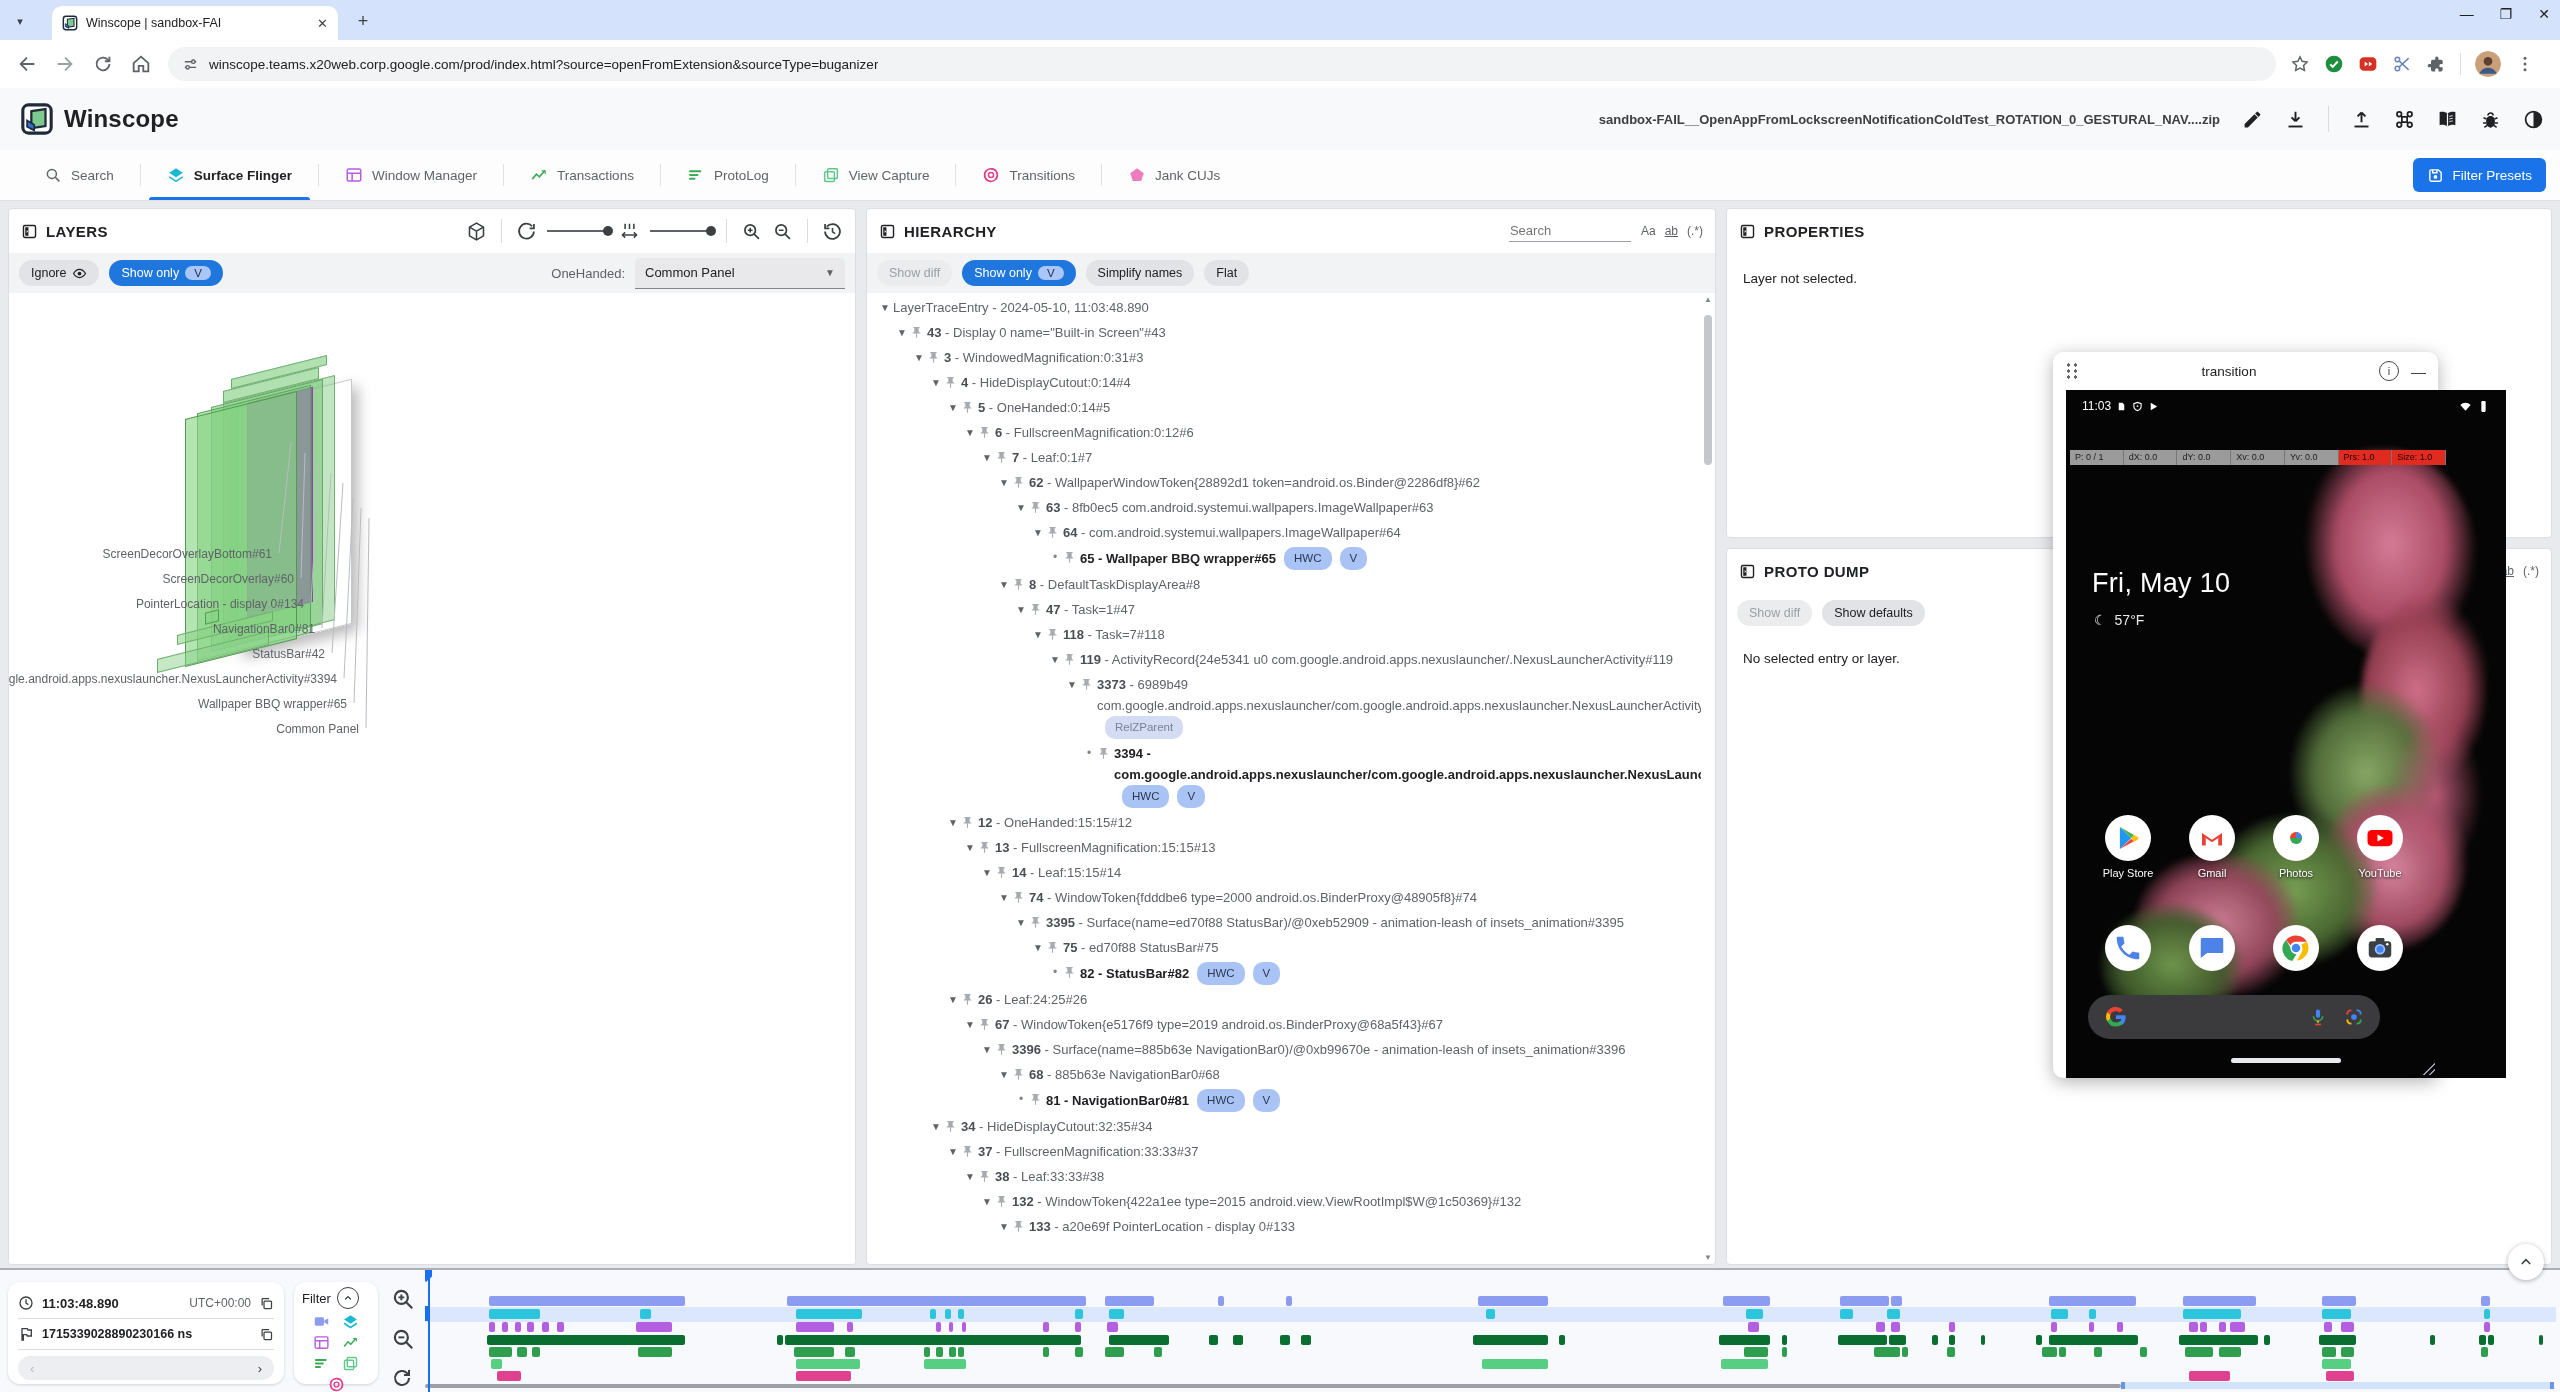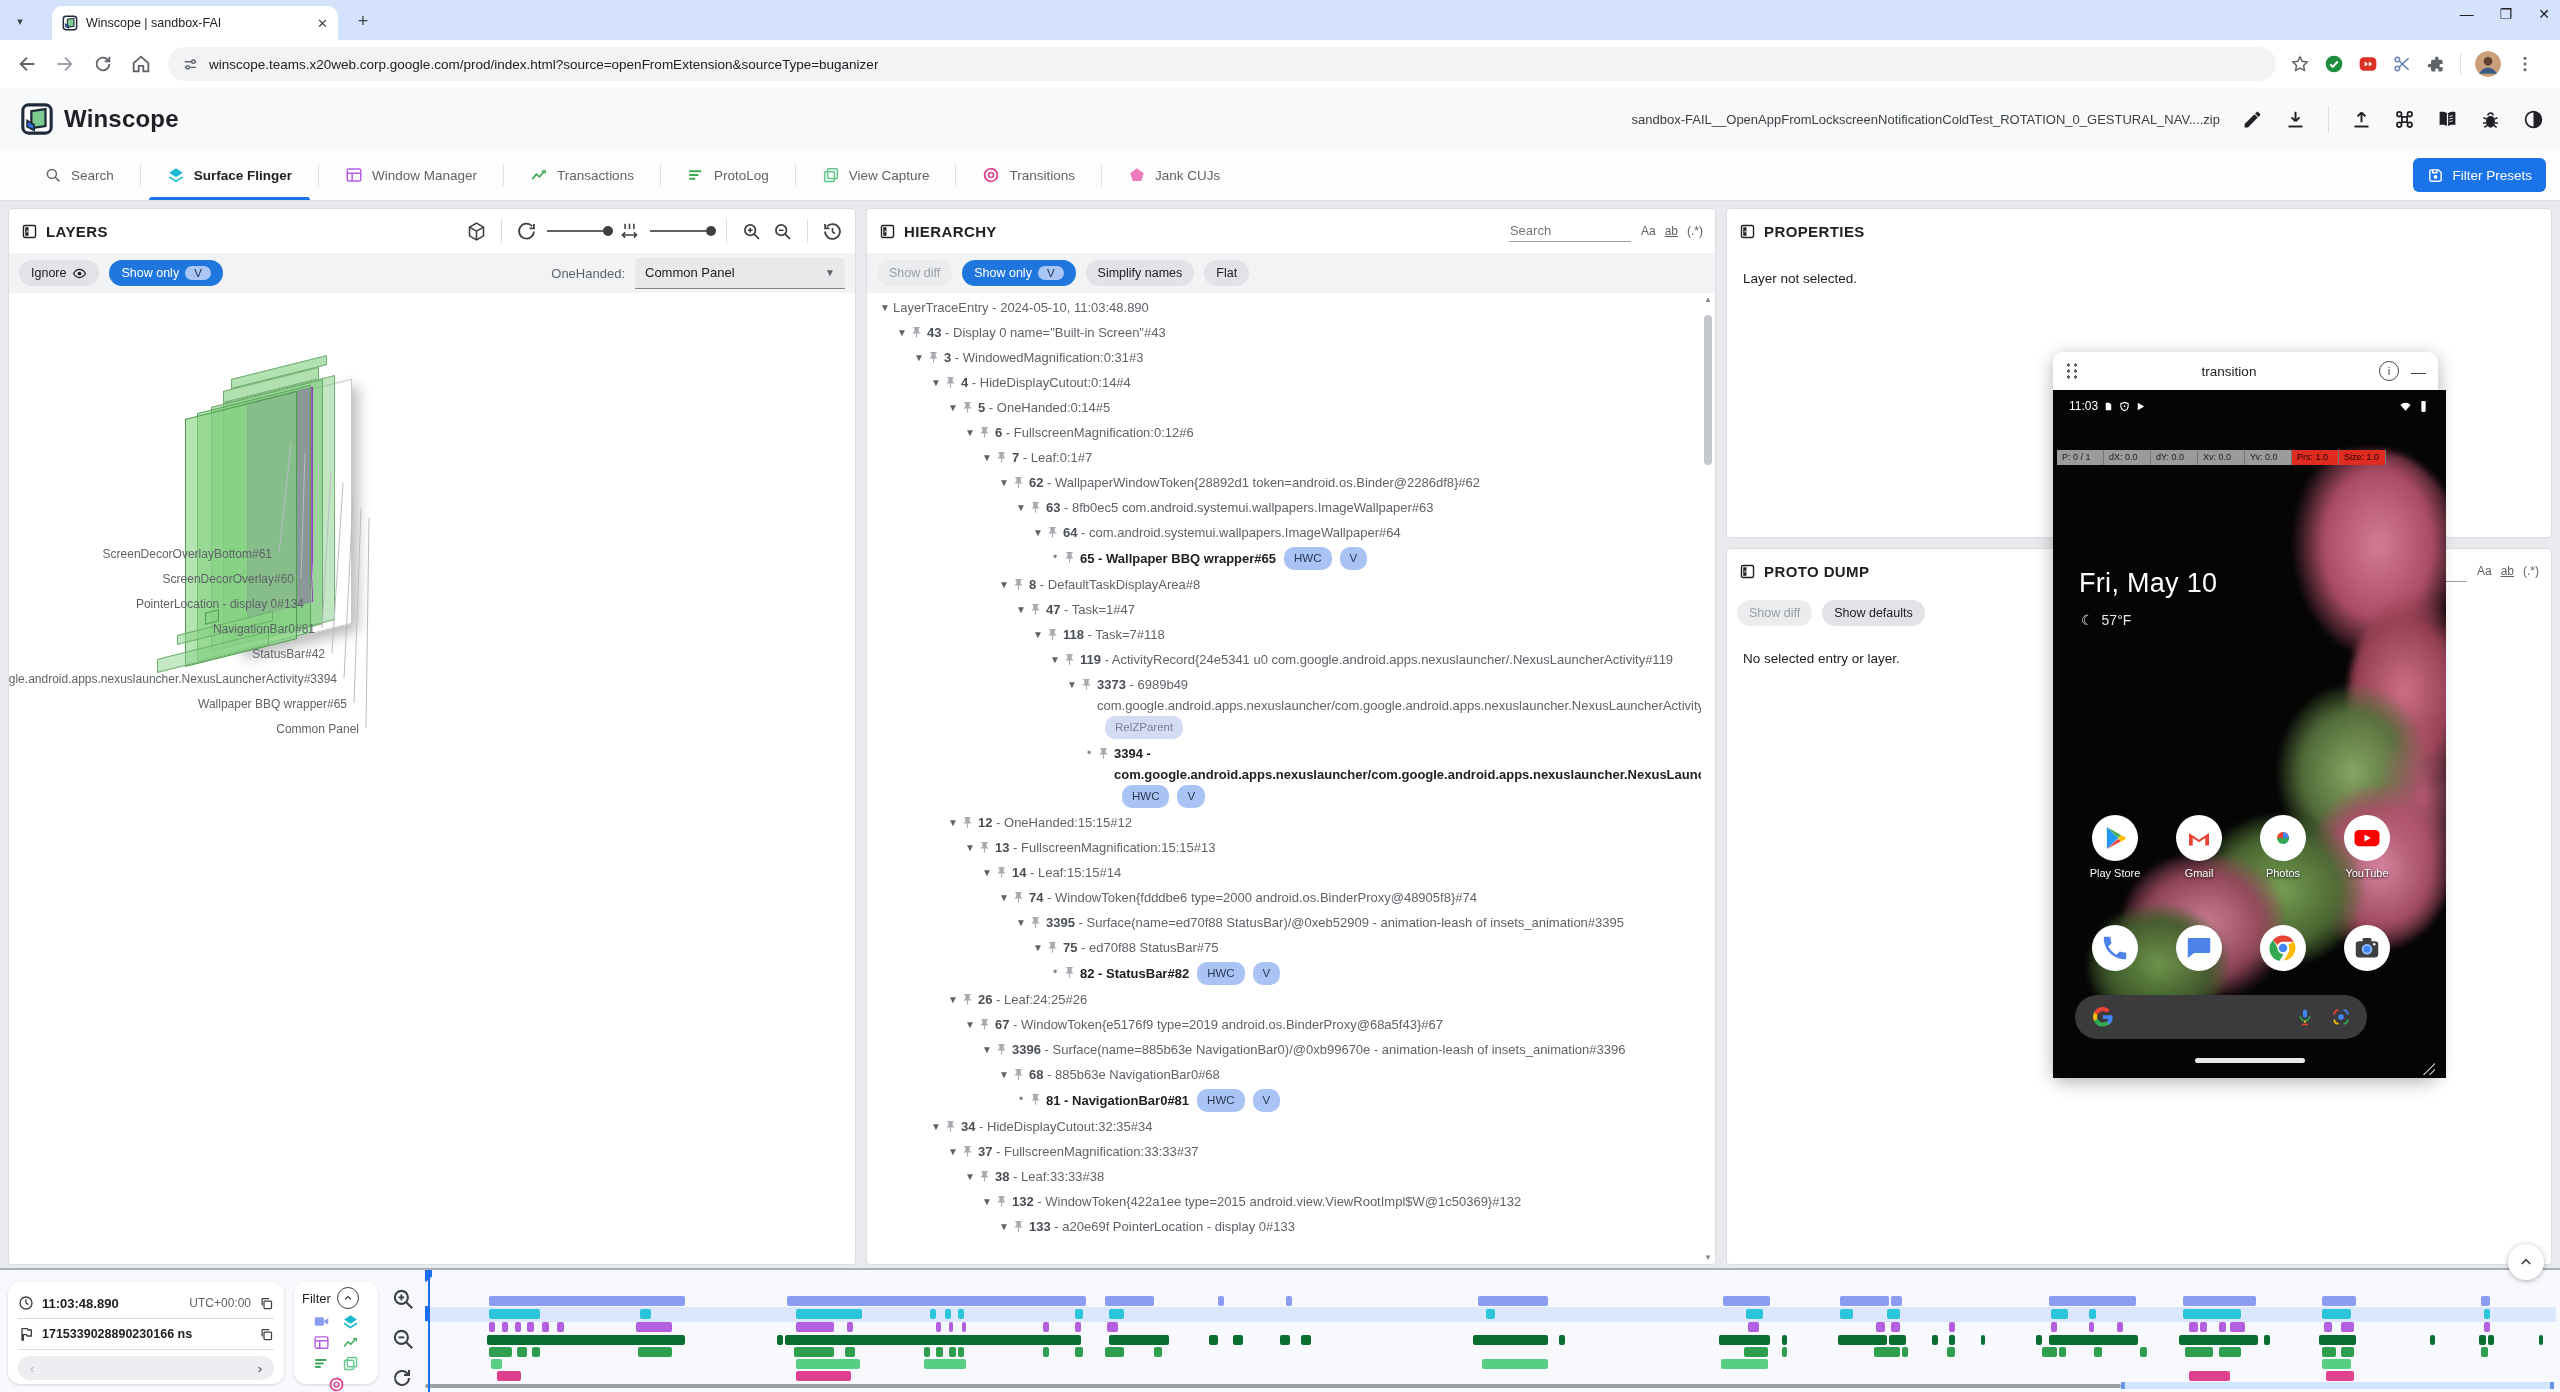--- a/index.html
+++ b/index.html
@@ -20,21 +20,21 @@
   .nav-ic{width:22px;height:22px;margin-left:16px;color:#5f6368;}
   .nav-ic.dim{color:#9aa0a6;}
   #url-pill{margin-left:16px;width:2108px;height:34px;background:#f1f3f4;border-radius:17px;display:flex;align-items:center;padding:0 14px;box-sizing:border-box;gap:10px;}
   #url-text{font-size:13.5px;color:#202124;white-space:nowrap;overflow:hidden;}
   .ext-ic{width:20px;height:20px;margin-left:14px;}
   #profile-avatar{width:26px;height:26px;border-radius:50%;margin-left:14px;overflow:hidden;}
   
   #appheader{left:0;top:88px;width:2560px;height:62px;background:#f8f9fa;display:flex;align-items:center;}
   #logo{width:34px;height:34px;margin-left:20px;}
   #app-name{font-size:24px;font-weight:bold;color:#202124;margin-left:10px;letter-spacing:.2px;}
-  #header-right{position:absolute;right:16px;top:0;height:62px;display:flex;align-items:center;gap:22px;color:#202124;}
+  #header-right{position:absolute;right:16px;top:0;height:62px;display:flex;align-items:center;gap:22px;color:#202124;font-weight:bold;}
   #trace-file{font-size:13px;color:#3c4043;max-width:640px;white-space:nowrap;overflow:hidden;}
   .hd-ic{width:21px;height:21px;color:#202124;}
   .hd-sep{width:1px;height:26px;background:#dadce0;}
   
   #navbar{left:0;top:150px;width:2560px;height:50px;background:#fdfdfd;border-bottom:1px solid #e0e0e0;display:flex;align-items:center;}
   .navtab{height:50px;display:flex;align-items:center;gap:9px;padding:0 26px;position:relative;font-size:13.5px;color:#5f6368;}
   .navtab .ti{width:18px;height:18px;}
   .navtab.active{color:#202124;font-weight:bold;}
   .navtab.active::after{content:"";position:absolute;left:8px;right:8px;bottom:0;height:3px;background:#1a73e8;border-radius:3px 3px 0 0;}
   .tab-div{width:1px;height:22px;background:#dfe1e5;}
@@ -84,21 +84,21 @@
   #props-panel{left:1726px;top:208px;width:826px;height:330px;}
   #proto-panel{left:1726px;top:548px;width:826px;height:717px;}
   .empty-msg{font-size:13.5px;color:#202124;padding:18px 16px;}
   
   #twin{left:2053px;top:352px;width:385px;height:726px;background:#fff;border-radius:10px;box-shadow:0 4px 18px rgba(0,0,0,.3);z-index:40;}
   #twin-bar{height:38px;display:flex;align-items:center;padding:0 12px;gap:8px;}
   #twin-title{flex:1;text-align:center;font-size:13.5px;color:#202124;}
   .draggrid{width:14px;height:18px;background:radial-gradient(circle,#5f6368 1.6px,transparent 1.8px);background-size:7px 6px;}
   #twin-info{width:18px;height:18px;border:1.4px solid #444;border-radius:50%;font-size:11px;color:#444;display:flex;align-items:center;justify-content:center;}
   #twin-min{color:#444;font-size:15px;margin-left:4px;}
-  #phone{position:absolute;left:0;top:38px;width:393px;height:688px;background:#050505;overflow:hidden;}
+  #phone{position:absolute;left:13px;top:38px;width:440px;height:688px;background:#050505;overflow:hidden;}
   .blob{position:absolute;filter:blur(3px);opacity:.95;}
   #statusbar{position:absolute;left:0;top:6px;width:100%;height:20px;display:flex;align-items:center;color:#fff;font-size:12px;padding:0 16px;box-sizing:border-box;gap:5px;}
   #pstrip{position:absolute;left:4px;top:60px;right:60px;height:15px;display:flex;}
   .pseg{background:#9b9b9b;color:#1c1c1c;font-size:9px;line-height:15px;padding:0 5px;flex:1;white-space:nowrap;border-right:1px solid #777;}
   .pseg.alert{background:#e02b20;color:#200;}
   #pdate{position:absolute;left:26px;top:178px;color:#fff;font-size:27px;letter-spacing:.3px;}
   #pweather{position:absolute;left:28px;top:222px;color:#e8eaed;font-size:14px;display:flex;gap:8px;align-items:center;}
   .approw{position:absolute;left:0;width:100%;display:flex;gap:24px;margin-left:32px;}
   .appitem{width:60px;display:flex;flex-direction:column;align-items:center;gap:6px;}
   .appcirc{width:46px;height:46px;border-radius:50%;background:#fff;display:flex;align-items:center;justify-content:center;overflow:hidden;}

